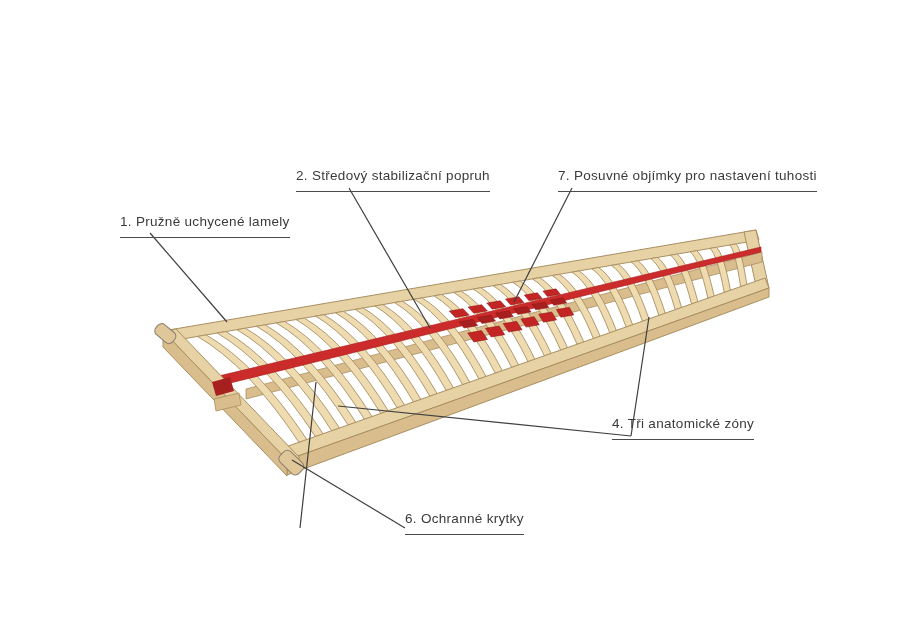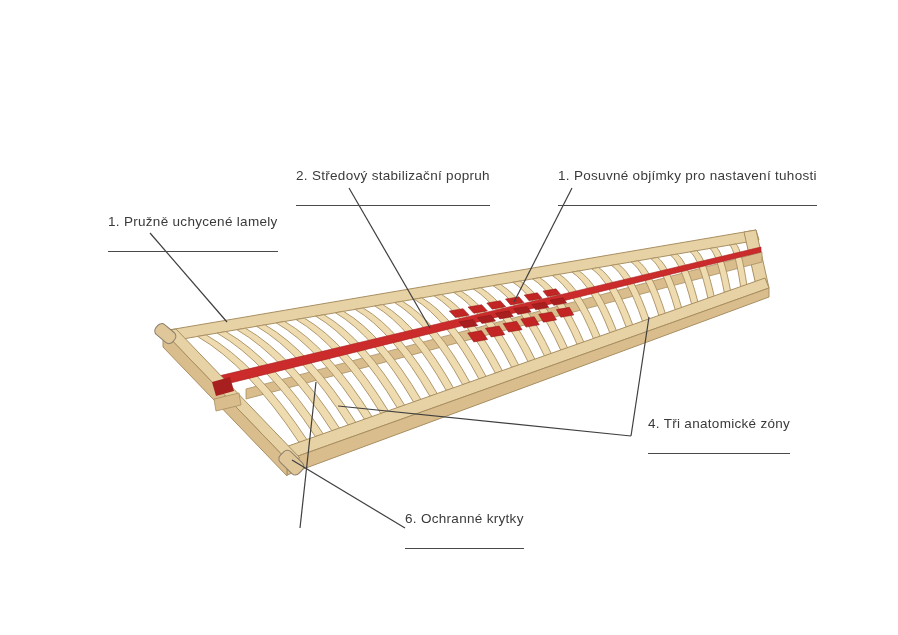--- a/index.html
+++ b/index.html
@@ -4,21 +4,21 @@
 <style>
   html,body{margin:0;padding:0;background:#ffffff;}
   #stage{
     position:relative;width:898px;height:635px;background:#ffffff;overflow:hidden;
     font-family:"Liberation Sans", sans-serif;
   }
   #bed-svg{position:absolute;left:0;top:0;}
   .callout{
     position:absolute;
     font-size:13.5px;font-weight:500;color:#3a3a3a;letter-spacing:.3px;
-    padding-bottom:22px;border-bottom:1px solid #4a4a4a;white-space:nowrap;text-align:right;
+    padding-bottom:8px;border-bottom:1px solid #4a4a4a;white-space:nowrap;text-align:right;
   }
 </style>
 </head>
 <body>
 
 <div id="stage">
 
   <svg id="bed-svg" width="898" height="635" viewBox="0 0 898 635">
       <polygon points="163,331 756,230 759,240 171,341" fill="#e6d2a4" stroke="#a98f62" stroke-width="1"></polygon>
       <polygon points="756,230 769,288 757,290 744,232" fill="#e6d2a4" stroke="#a98f62" stroke-width="1"></polygon>
@@ -90,23 +90,23 @@
         <line x1="150" y1="233" x2="227" y2="322" stroke="#3f3f3f" stroke-width="1.2"></line>
         <line x1="349" y1="188" x2="430" y2="328" stroke="#3f3f3f" stroke-width="1.2"></line>
         <line x1="572" y1="188" x2="514" y2="302" stroke="#3f3f3f" stroke-width="1.2"></line>
         <line x1="631" y1="436" x2="338" y2="406" stroke="#3f3f3f" stroke-width="1.2"></line>
         <line x1="631" y1="436" x2="649" y2="317" stroke="#3f3f3f" stroke-width="1.2"></line>
         <line x1="405" y1="528" x2="292" y2="460" stroke="#3f3f3f" stroke-width="1.2"></line>
         <line x1="300" y1="528" x2="316" y2="382" stroke="#3f3f3f" stroke-width="1.2"></line>
       </g>
     </svg>
 
-  <div class="callout" style="left:108px;top:214px">1. Pružně uchycené lamely</div>
+  <div class="callout" style="left:120px;top:214px">1. Pružně uchycené lamely</div>
 
   <div class="callout" style="left:296px;top:168px">2. Středový stabilizační popruh</div>
 
-  <div class="callout" style="left:558px;top:168px">1. Posuvné objímky pro nastavení tuhosti</div>
+  <div class="callout" style="left:558px;top:168px">7. Posuvné objímky pro nastavení tuhosti</div>
 
-  <div class="callout" style="left:648px;top:416px">4. Tři anatomické zóny</div>
+  <div class="callout" style="left:612px;top:416px">4. Tři anatomické zóny</div>
 
   <div class="callout" style="left:405px;top:511px">6. Ochranné krytky</div>
 
 </div>
 
 </body></html>

